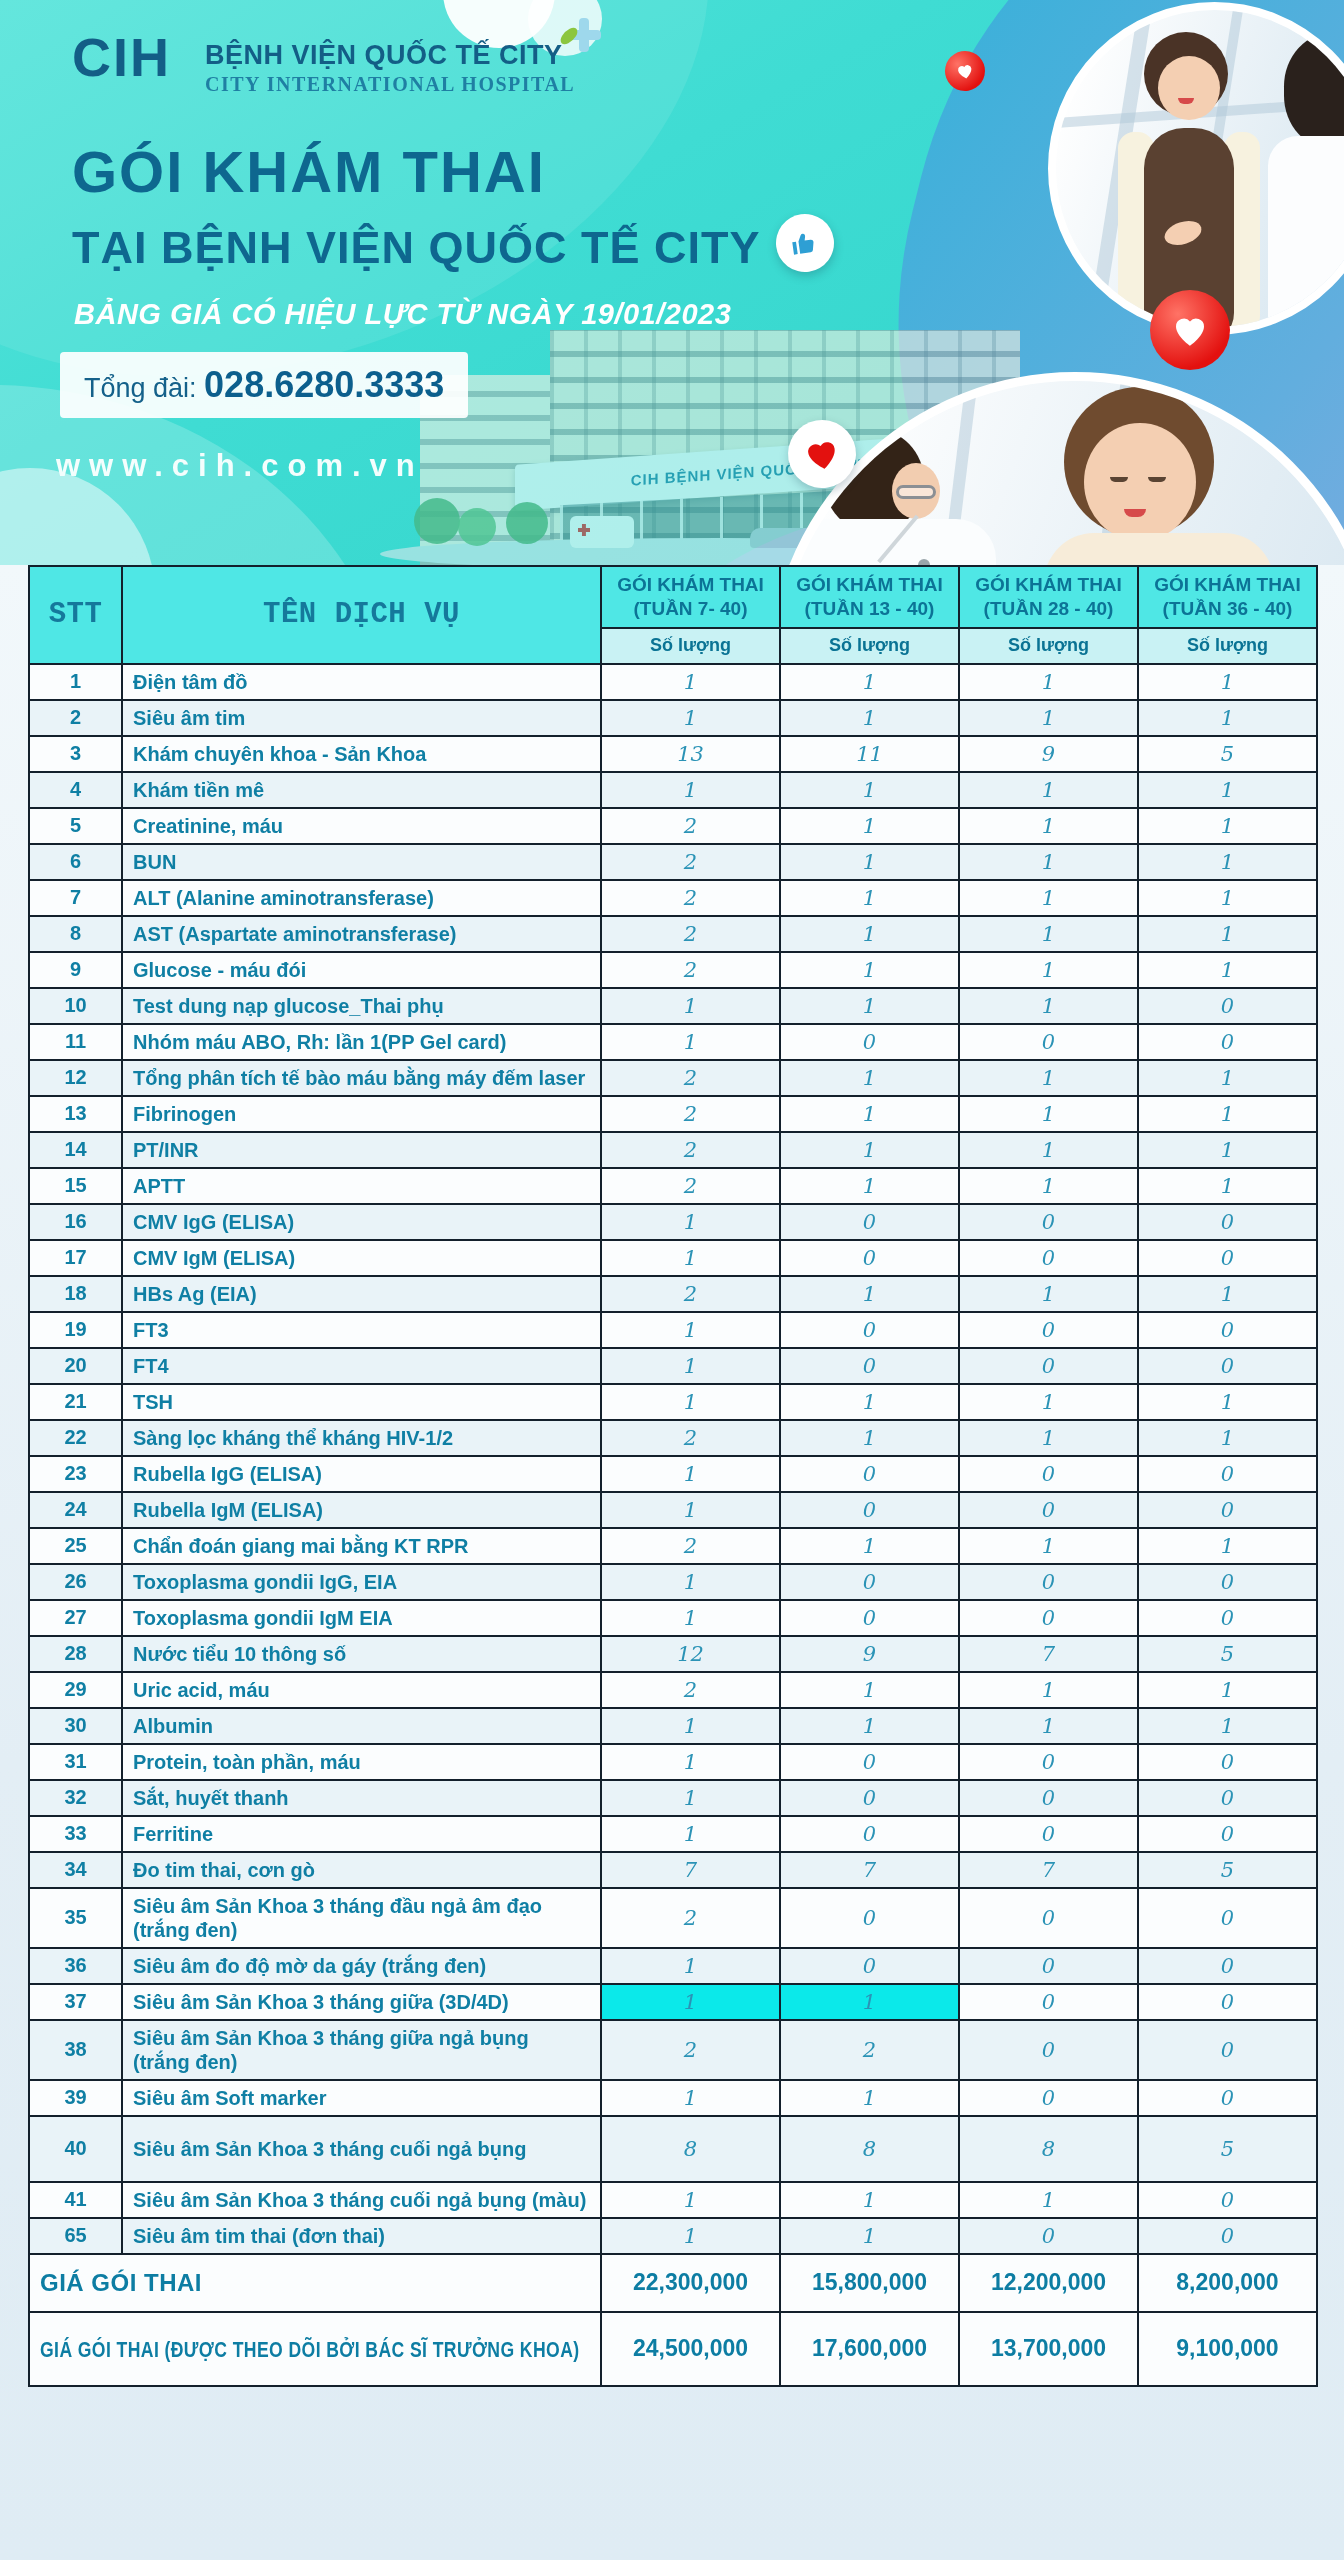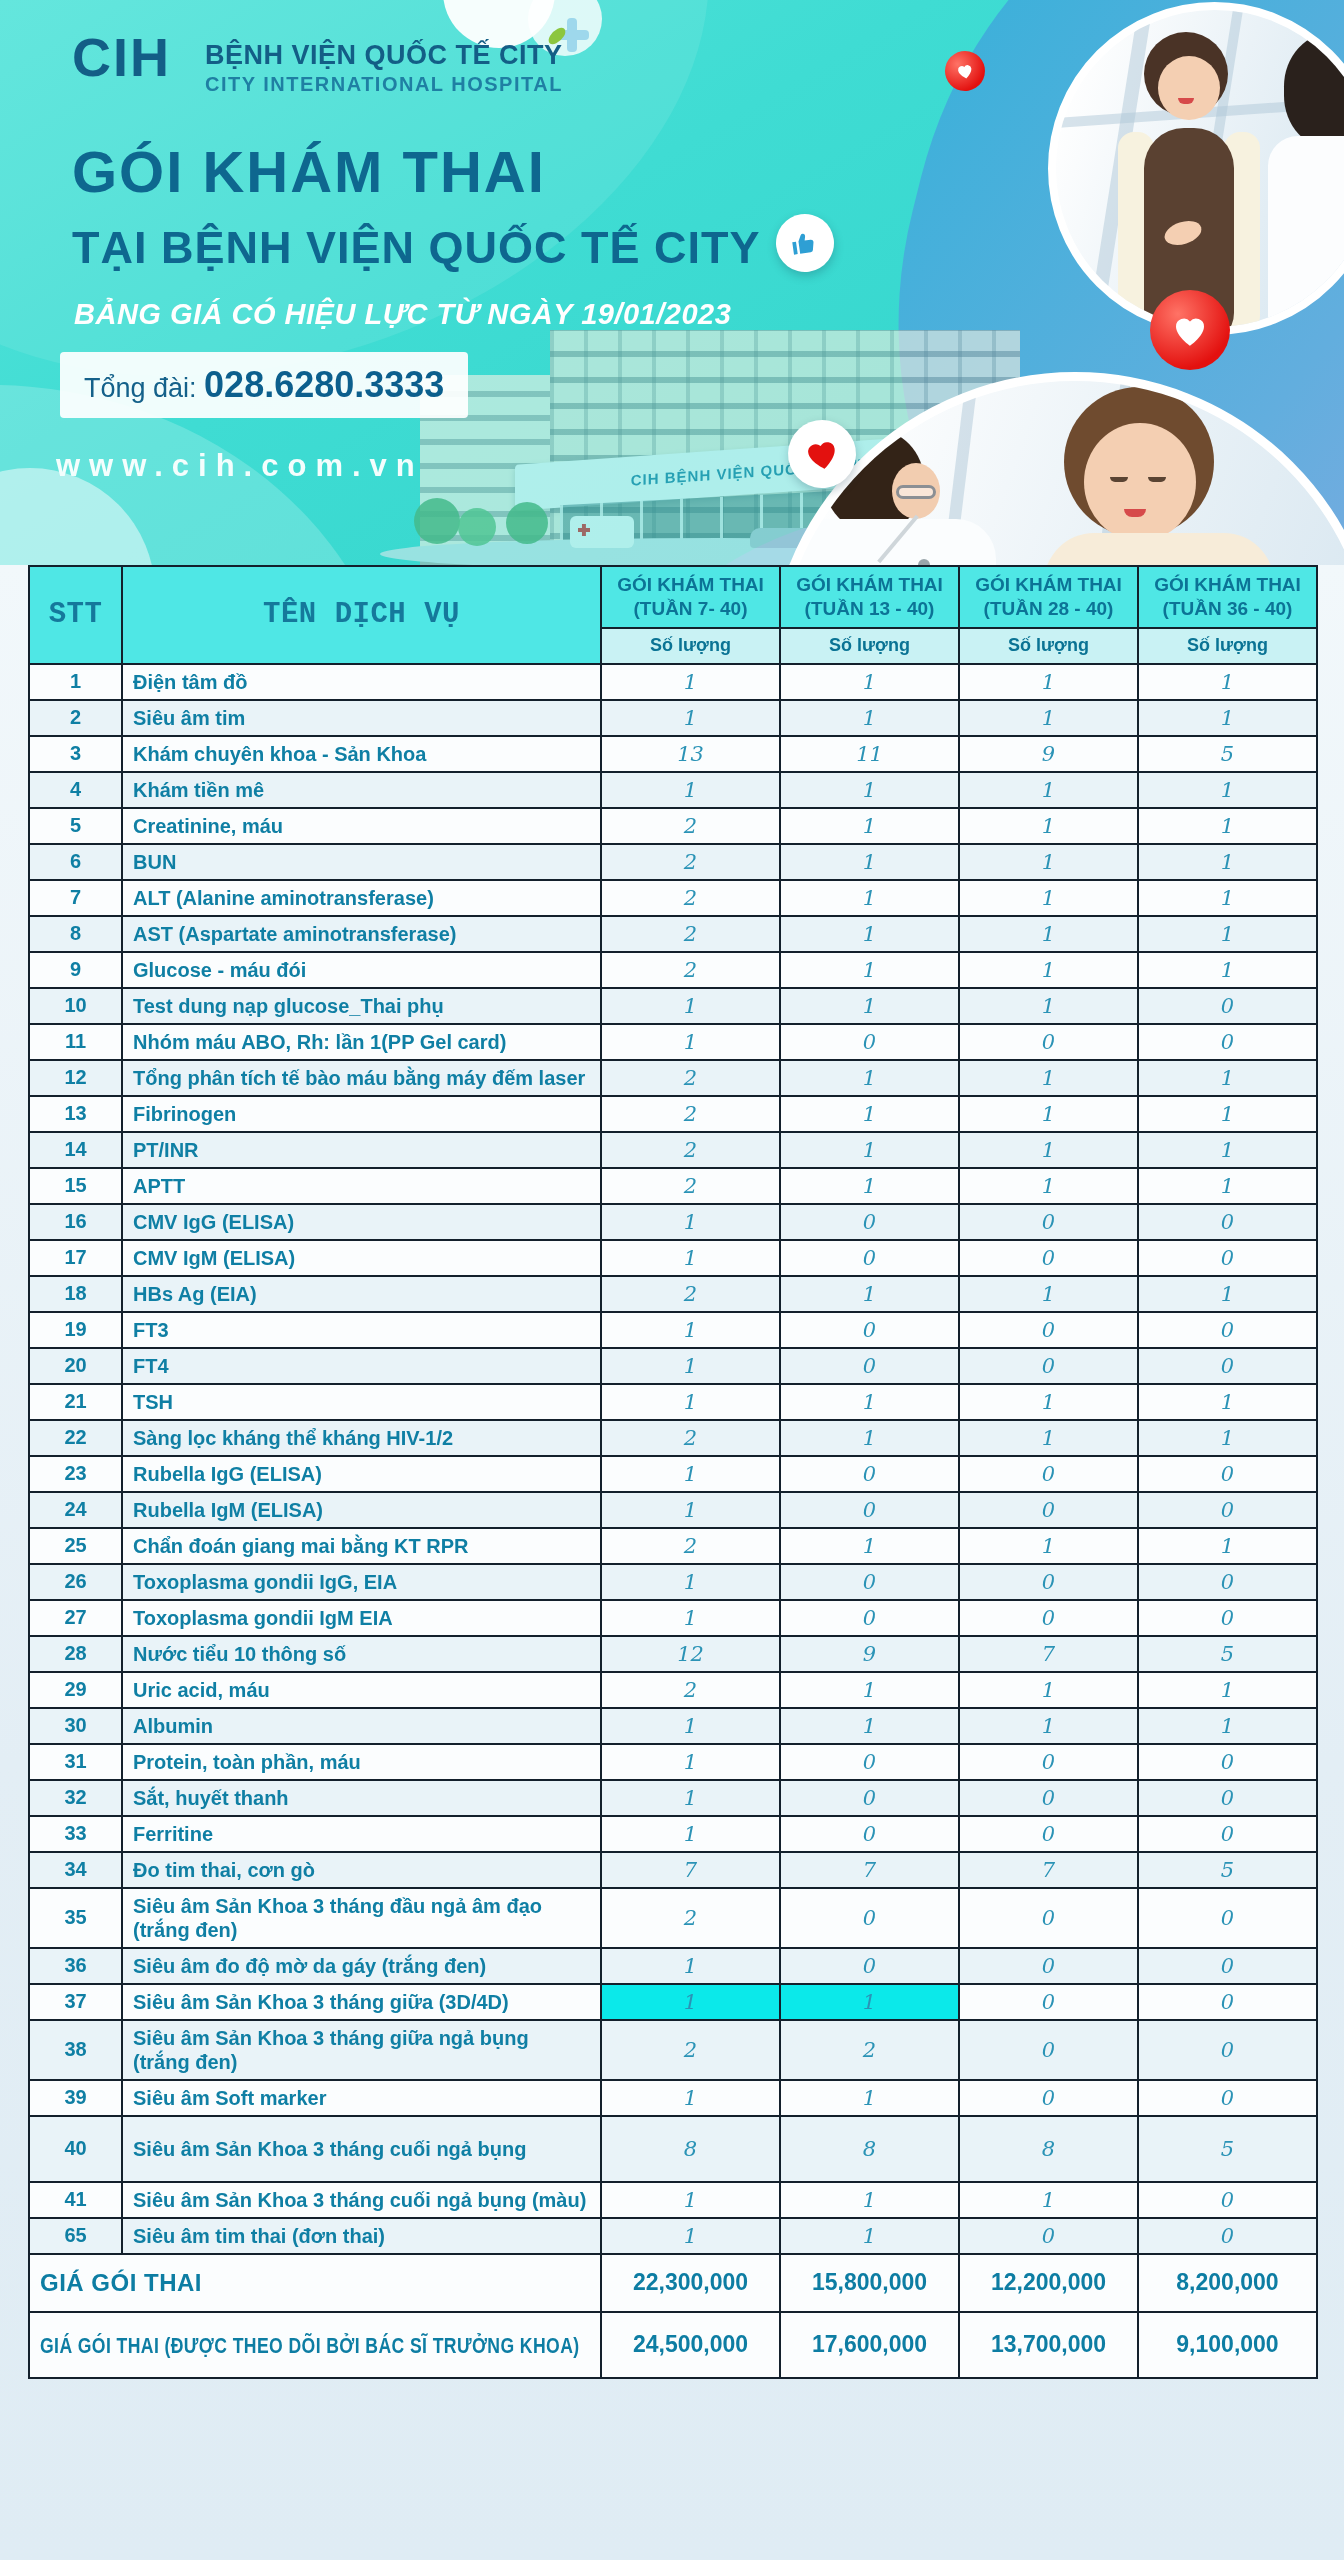--- a/index.html
+++ b/index.html
@@ -28,21 +28,21 @@
   
   .logo-row { position:absolute; left:72px; top:30px; display:flex; align-items:flex-start; z-index:5; }
   .cih { font-size:54px; font-weight:800; color:#135E86; letter-spacing:2px; position:relative; line-height:1; }
   .plus-icon { position:absolute; right:-26px; top:-12px; width:34px; height:34px; }
   .plus-icon .pv { position:absolute; left:12px; top:0; width:10px; height:34px; border-radius:4px; background:#9ed8ec; }
   .plus-icon .ph { position:absolute; left:0; top:12px; width:34px; height:10px; border-radius:4px; background:#9ed8ec; }
   .plus-icon .leaf { position:absolute; left:-8px; top:12px; width:20px; height:12px; border-radius:70% 30% 70% 30%;
     background:#8CC63F; transform:rotate(-28deg); }
   .brand-names { margin-left:34px; padding-top:10px; }
   .brand-vi { font-size:27px; font-weight:800; color:#135E86; letter-spacing:.5px; }
-  .brand-en { font-size:20px; font-weight:600; color:#1F7FA3; letter-spacing:1.5px; margin-top:2px; }
+  .brand-en { font-size:20px; font-weight:600; color:#1F7FA3; letter-spacing:1.5px; margin-top:2px;font-family:Liberation Serif, serif; }
 
   .title1 { position:absolute; left:72px; top:138px; font-size:58px; font-weight:800; color:#0E678F;
     letter-spacing:2px; z-index:5; }
   .title2 { position:absolute; left:72px; top:222px; font-size:45px; font-weight:800; color:#0E678F;
     letter-spacing:1px; z-index:5; }
   .date-line { position:absolute; left:74px; top:298px; font-size:29px; font-style:italic; font-weight:700;
     color:#ffffff; letter-spacing:.5px; z-index:5; }
   .hotline { position:absolute; left:60px; top:352px; background:rgba(255,255,255,.92); border-radius:4px;
     padding:12px 24px; z-index:5; font-size:27px; color:#14618a; }
   .hotline b { font-size:36px; color:#0c5f8d; font-weight:800; }
@@ -110,21 +110,21 @@
   td.qty { text-align:center; font-style:italic; font-weight:400; color:#2b93b6;
     font-family:"DejaVu Serif", serif; font-size:21px; }
   td.hl { background:#0be9ea !important; }
   tr.tall td { height:66px;margin-left:28px; }
   tfoot td { background:#fbfdfe; font-weight:800; color:#0d7da3; }
   tfoot .flabel { font-size:24px; text-align:left; padding:12px 10px; letter-spacing:.5px; }
   tfoot .flabel .squeeze { display:inline-block; transform:scaleX(.8); transform-origin:left center;
     white-space:nowrap; font-size:22px; }
   tfoot .fval { font-size:23px; text-align:center; }
   tfoot tr.f1 td { height:58px; }
-  tfoot tr.f2 td { height:66px; }
+  tfoot tr.f2 td { height:74px; }
 </style>
 </head>
 <body>
 
 <div class="banner">
   <div class="sweep2"></div>
   <div class="sweep1"></div>
   <div class="pale-circle"></div>
   <div class="blue-blob"></div>
   <div class="blue-wave"></div>

